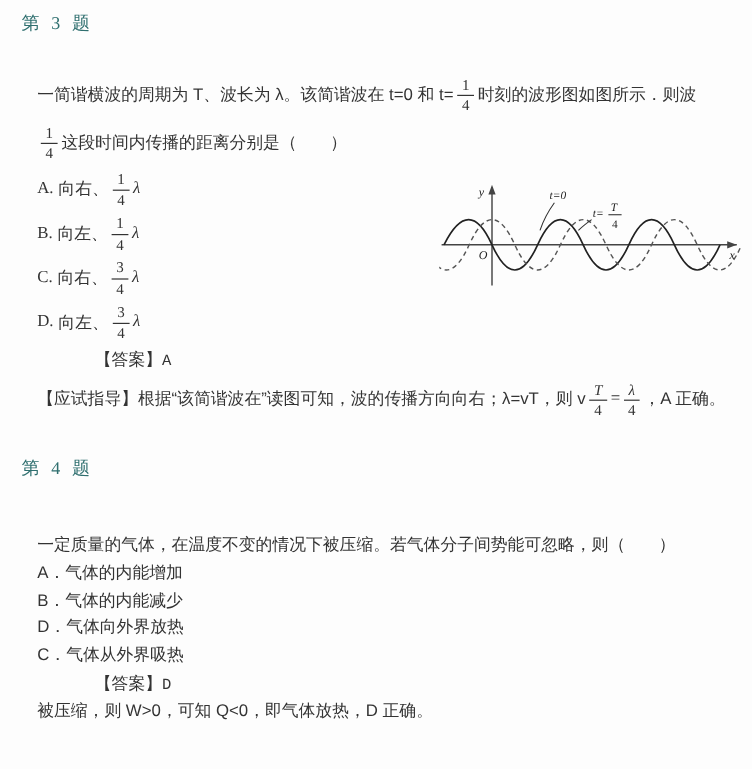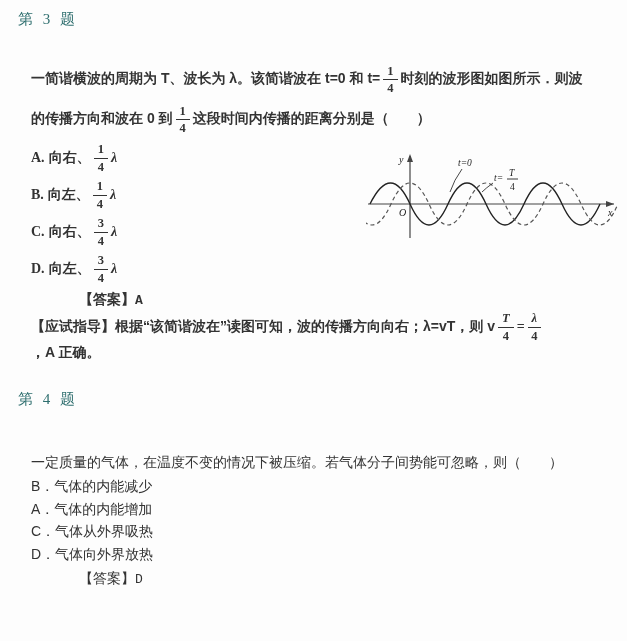--- a/index.html
+++ b/index.html
@@ -47,31 +47,30 @@
   .diagram svg { width:256px; height:92px; display:block; }
 </style>
 </head>
 <body>
 
 <div class="page">
 
   <div>
     <div class="q-title">第 3 题</div>
 
-    <div class="q-body" style="margin-top:30px;font-weight:bold;">
+    <div class="q-body" style="margin-top:30px;">
       <div class="stem-line">
         <span>一简谐横波的周期为 T、波长为 λ。该简谐波在 t=0 和 t=</span>
         <span class="frac">
           <span class="num">1</span>
           <span class="den">4</span>
         </span>
         <span>时刻的波形图如图所示．则波</span>
       </div>
       <div class="stem-line">
-        <span>的传播方向和波在 0 到</span>
         <span class="frac">
           <span class="num">1</span>
           <span class="den">4</span>
         </span>
         <span>这段时间内传播的距离分别是（　　）</span>
       </div>
 
       <div class="opt3">
         <span class="lbl">A.</span>
         <span>向右、</span>
@@ -157,27 +156,28 @@
       <path d="M 127 33 Q 120 38 116 42" fill="none" stroke="#333" stroke-width="0.9"></path>
     </svg>
   </div>
 
   <div class="q4-block">
     <div class="q-title">第 4 题</div>
 
     <div class="q-body" style="margin-top:42px;">
       <div class="stem-line plain">一定质量的气体，在温度不变的情况下被压缩。若气体分子间势能可忽略，则（　　）</div>
 
+      <div class="opt4">A．气体的内能增加</div>
       <div class="opt4">B．气体的内能减少</div>
-      <div class="opt4">A．气体的内能增加</div>
+      <div class="opt4">D．气体向外界放热</div>
       <div class="opt4">C．气体从外界吸热</div>
-      <div class="opt4">D．气体向外界放热</div>
 
       <div class="ans-line">
         <span>【答案】</span><span class="mono">D</span>
       </div>
 
       <div class="exp4">
+        <div>被压缩，则 W&gt;0，可知 Q&lt;0，即气体放热，D 正确。</div>
       </div>
     </div>
   </div>
 
 </div>
 
 </body></html>

